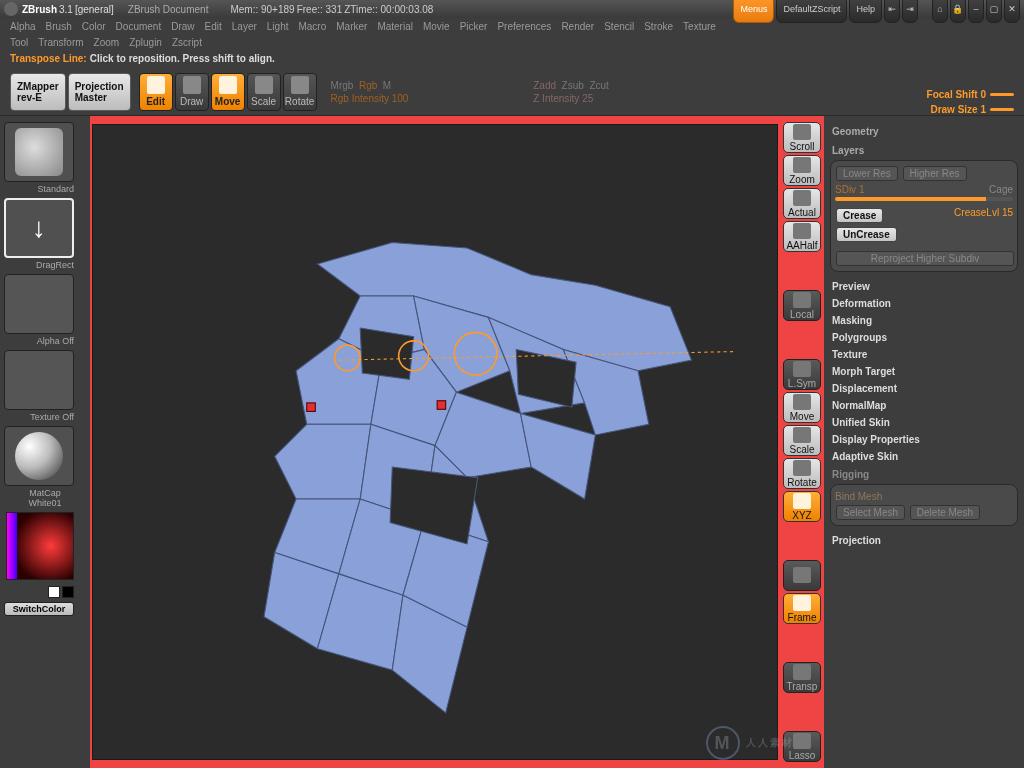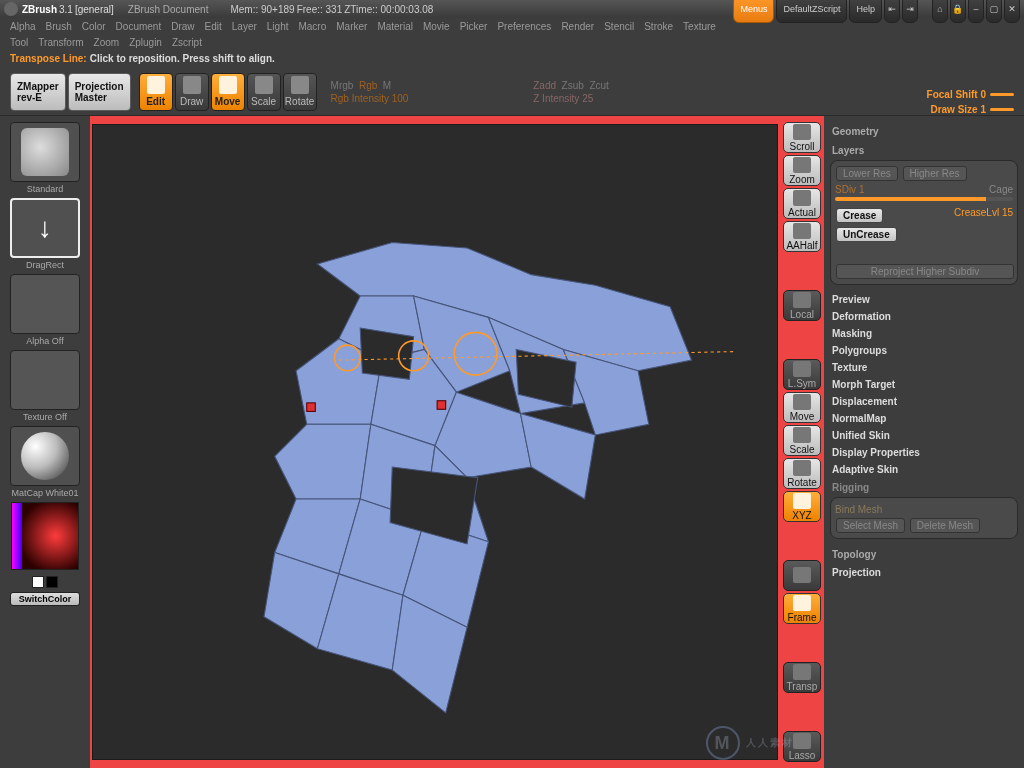--- a/index.html
+++ b/index.html
@@ -31,21 +31,21 @@
 .modebtn .ic { width: 18px; height: 18px; margin-bottom: 2px; background: #888; border-radius: 2px; }
 .modebtn.active .ic { background: #fff3de; }
 .shelf .sliders { flex: 1; display: grid; grid-template-columns: repeat(3, 1fr); gap: 2px 14px; padding-left: 12px; font-size: 10px; color: #777; }
 .shelf .right { display: flex; flex-direction: column; align-items: flex-end; gap: 4px; font-size: 10px; margin-top: 20px; }
 .shelf .right .lbl { color: #ff9a2a; font-weight: bold; }
 .shelf .right .row { display: flex; align-items: center; gap: 4px; }
 .tinybar { width: 24px; height: 3px; background: #ff9a2a; border-radius: 2px; }
 
 
 .main { display: flex; height: calc(768px - 18px - 16px - 16px - 18px - 48px); }
-.leftcol { width: 90px; display: flex; flex-direction: column; align-items: center; gap: 4px; padding: 6px 4px; background: #3d3d3d; }
+.leftcol { width: 90px; display: flex; flex-direction: column; align-items: flex-end; gap: 4px; padding: 6px 16px; background: #3d3d3d; }
 .thumb { width: 70px; height: 60px; background: #505050; border: 1px solid #222; border-radius: 4px; display: flex; align-items: center; justify-content: center; }
 .thumb.sel { border: 2px solid #eee; }
 .thumblbl { font-size: 9px; color: #aaa; text-align: center; margin-top: -2px; }
 .sphere { width: 48px; height: 48px; border-radius: 50%; background: radial-gradient(circle at 30% 30%, #fff, #bbb 45%, #555 85%); }
 .swirl { width: 48px; height: 48px; border-radius: 6px; background: radial-gradient(circle at 40% 40%, #ddd, #888); }
 .arrow { color: #fff; font-size: 28px; }
 .colorpick { width: 68px; height: 68px; border: 1px solid #222; background: linear-gradient(90deg, #ff00ff, #0000ff, #00ffff, #00ff00, #ffff00, #ff0000); position: relative; }
 .colorpick .grad { position: absolute; inset: 0 0 0 10px; background: radial-gradient(circle at 60% 50%, #ff3b3b, #2a0000 80%); }
 .switchcolor { width: 70px; height: 14px; background: linear-gradient(#ddd,#bbb); border: 1px solid #222; border-radius: 3px; display: flex; align-items: center; justify-content: center; font-size: 9px; color: #000; font-weight: bold; }
 
@@ -326,42 +326,41 @@
         <span class="pill dim">Higher Res</span>
       </div>
       <div class="darklbl"><span style="color:#b07030">SDiv 1</span>
         <span style="float:right;color:#888">Cage</span></div>
       <div style="height:4px;background:linear-gradient(90deg,#ff9a2a 85%,#555 85%);border-radius:2px;margin-bottom:6px"></div>
       <div>
         <span class="pill light">Crease</span>
         <span class="oritem" style="float:right">CreaseLvl 15</span>
       </div>
       <div style="margin-top:2px"><span class="pill light">UnCrease</span></div>
-      <div style="margin-top:20px"><span class="pill dim" style="width:100%;justify-content:center">Reproject Higher Subdiv</span></div>
+      <div style="margin-top:7px"><span class="pill dim" style="width:100%;justify-content:center">Reproject Higher Subdiv</span></div>
     </div>
     <div id="sections">
         <div class="heading">Preview</div>
         <div class="heading">Deformation</div>
         <div class="heading">Masking</div>
         <div class="heading">Polygroups</div>
         <div class="heading">Texture</div>
         <div class="heading">Morph Target</div>
         <div class="heading">Displacement</div>
         <div class="heading">NormalMap</div>
         <div class="heading">Unified Skin</div>
         <div class="heading">Display Properties</div>
         <div class="heading">Adaptive Skin</div>
       </div>
     <div class="section-title" style="color:#888">Rigging</div>
     <div class="box">
       <div class="darklbl">Bind Mesh</div>
       <span class="pill dim">Select Mesh</span>
       <span class="pill dim">Delete Mesh</span>
     </div>
-    <div class="section-title">Topology</div>
     <div class="heading">Projection</div>
   </div>
 </div>
 
 <div class="wm">
   <div class="circle">M</div>
   <span>人人素材</span>
 </div>
 
 </body></html>

